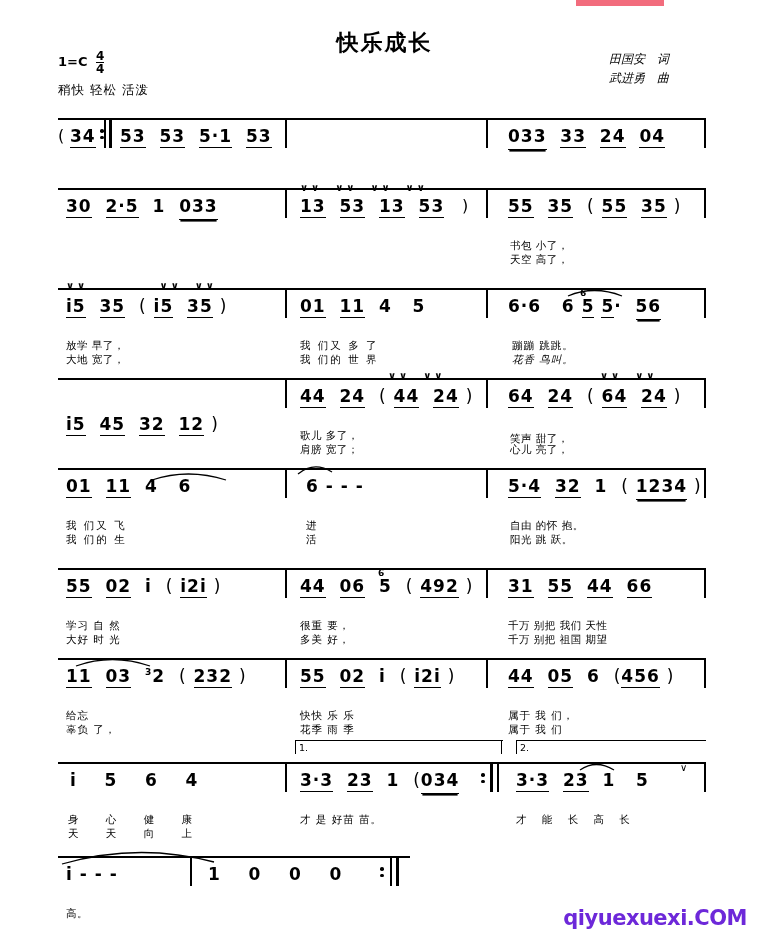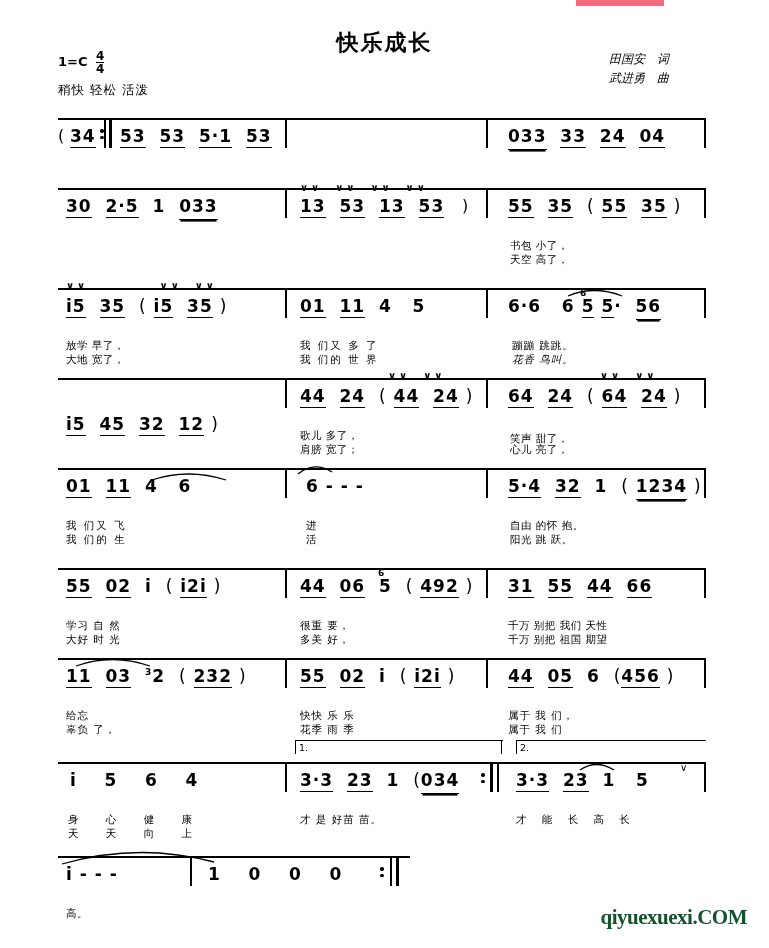--- a/index.html
+++ b/index.html
@@ -77,21 +77,21 @@
   }
   .sysline {
     position:absolute; height:1.6px; background:#000;
   }
   .slur { position:absolute; }
   .tiny { font-size:9px; }
   .watermark {
     position:absolute; bottom:18px; right:22px;
     font-size:21px; font-weight:bold; letter-spacing:-0.5px;
   }
-  .watermark .q { color:#14532d;font-family:Liberation Serif, serif; }
+  .watermark .q { color:#6d28d9; }
   .repeat-dots { position:absolute; }
   .repeat-dots i {
     display:block; width:3.5px; height:3.5px; background:#000;
     border-radius:50%; margin:3px 0;
   }
   .volta {
     position:absolute; font-size:9.5px;
   }
   .volta .line { position:absolute; height:1.4px; background:#000; }
   .volta .tick { position:absolute; width:1.4px; background:#000; }

